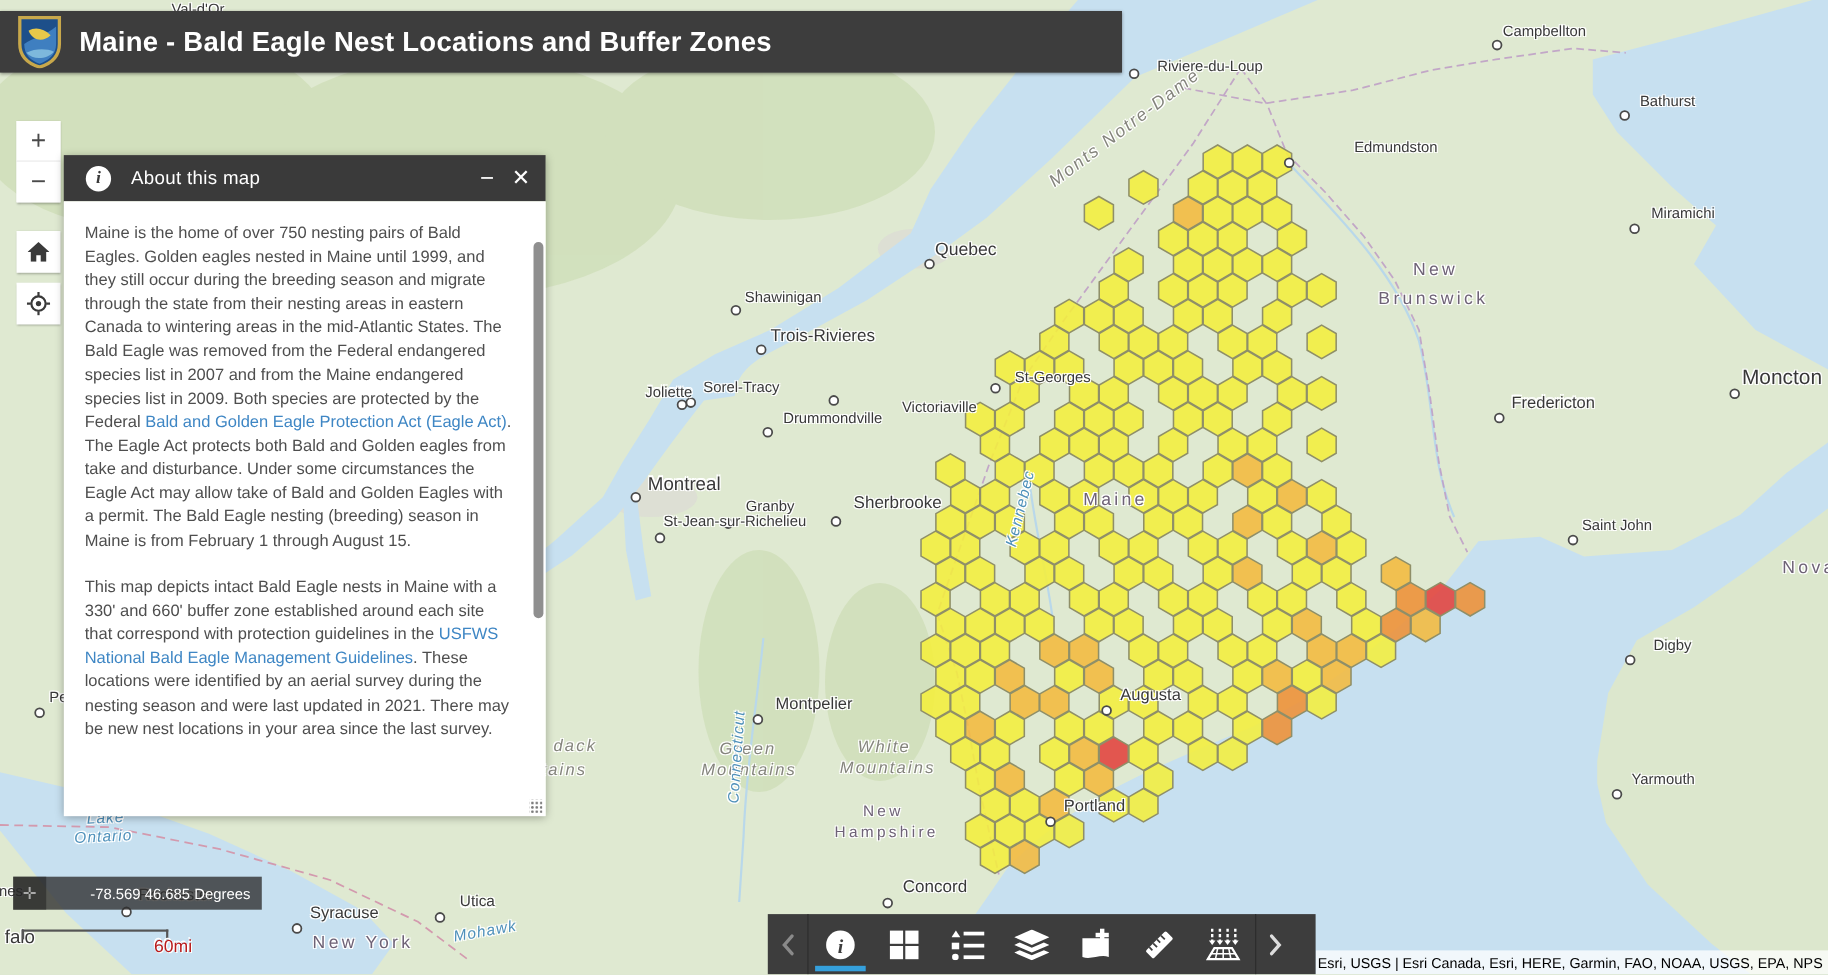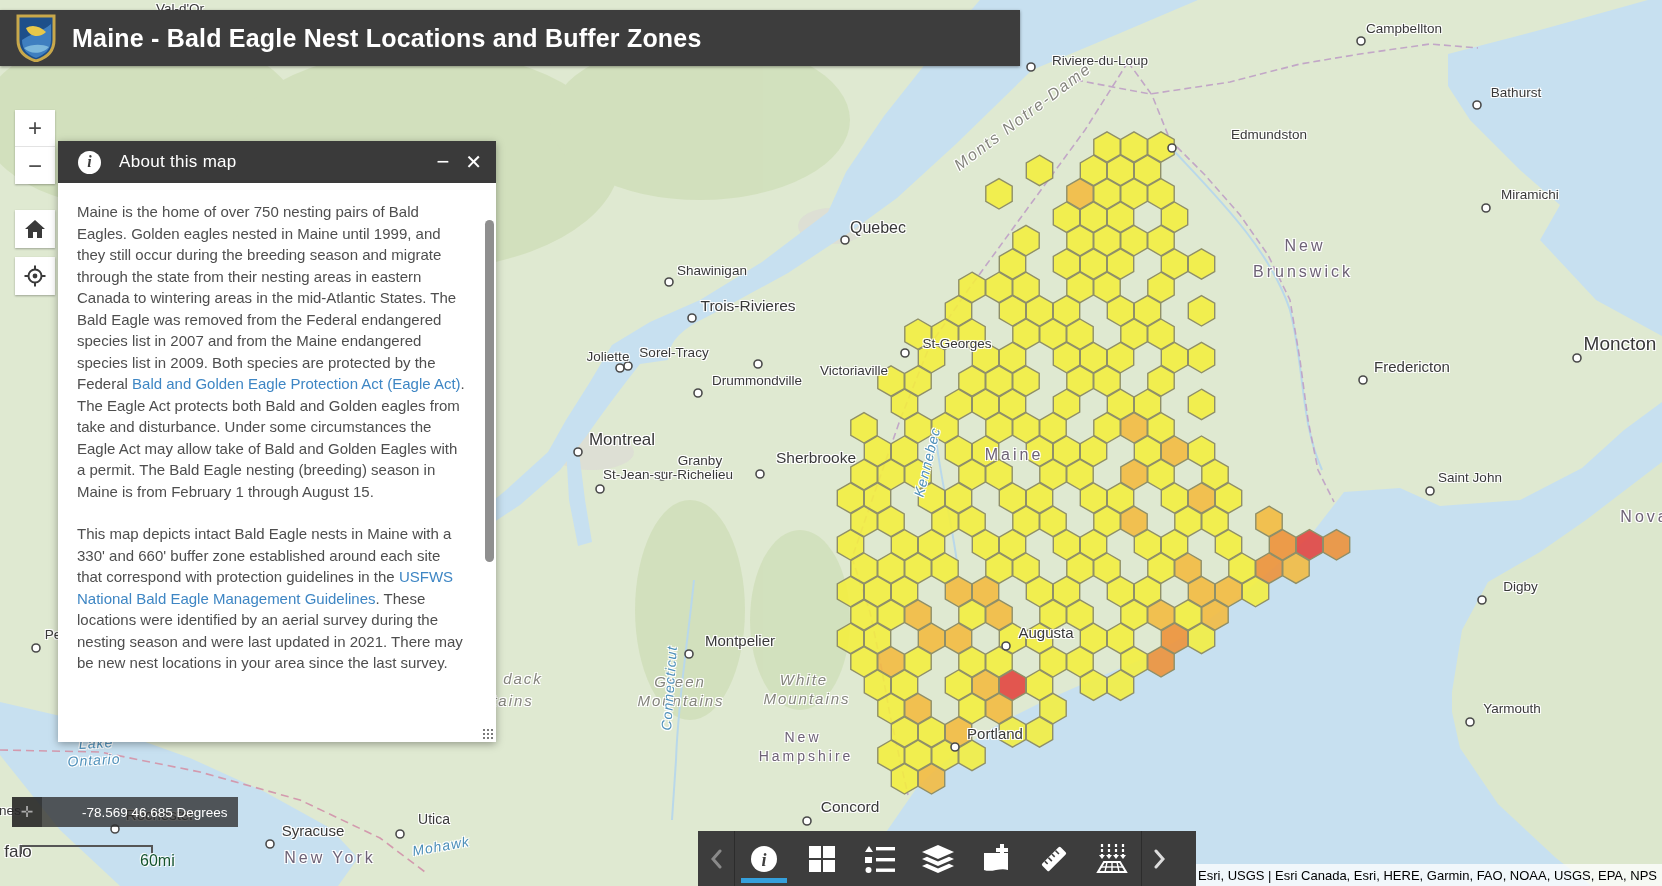--- a/index.html
+++ b/index.html
@@ -71,21 +71,21 @@
   
   #coords{position:absolute;left:12px;top:797px;height:30px;z-index:4;display:flex;align-items:stretch;
     background:rgba(45,45,45,.78);color:#fff;}
   #coord-capture{width:30px;background:rgba(30,30,30,.5);border:none;cursor:pointer;color:#aaa;
     display:flex;align-items:center;justify-content:center;font-size:15px;}
   #coord-text{display:flex;align-items:center;padding:1px 10px;font-size:13.5px;margin-left:30px;}
 
   
   #scalebar{position:absolute;left:20px;top:838px;z-index:3;}
   #scale-shape{width:133px;height:9px;border-left:2px solid #555;border-right:2px solid #555;border-bottom:2px solid #555;box-sizing:border-box;margin-top:7px;}
-  #scale-label{position:absolute;left:120px;top:14px;font-size:16px;color:#14532d;
+  #scale-label{position:absolute;left:120px;top:14px;font-size:16px;color:#b91c1c;
     text-shadow:0 0 2px #fff,1px 1px 0 #fff,-1px -1px 0 #fff;}
 
   
   #attribution{position:absolute;left:1196px;top:864px;width:466px;height:22px;background:rgba(255,255,255,.75);
     z-index:4;display:flex;align-items:center;justify-content:flex-end;}
   #attr-text{font-size:13px;color:#000000;padding-right:5px;white-space:nowrap;}
 </style>
 </head>
 <body>
 

